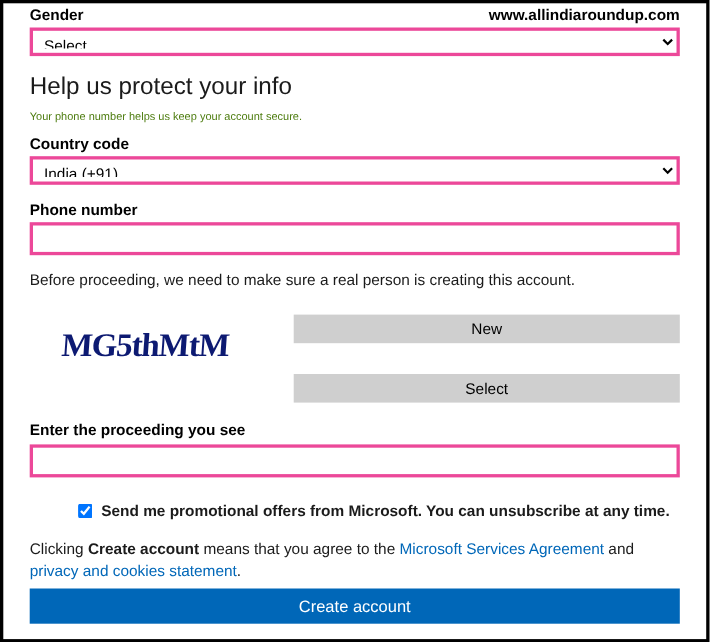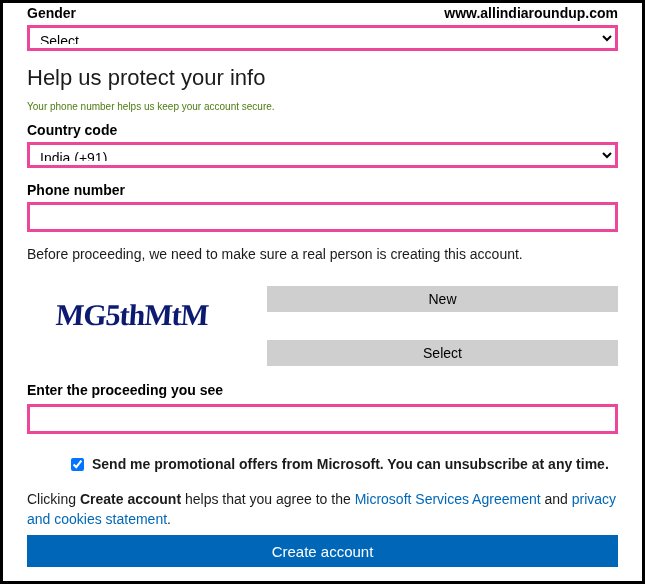--- a/index.html
+++ b/index.html
@@ -156,19 +156,19 @@
 
 <div class="enter-chars field-label">Enter the proceeding you see</div>
 <input type="text" value="" style="">
 
 <div class="checkbox-row">
   <input type="checkbox" checked="" style="">
   <label>Send me promotional offers from Microsoft. You can unsubscribe at any time.</label>
 </div>
 
 <p class="legal">
-  <span>Clicking </span><b>Create account</b><span> helps that you agree to the </span><a href="#">Microsoft Services Agreement</a><span> and </span><a href="#">privacy and cookies statement</a><span>.</span>
+  <span>Clicking </span><b>Create account</b><span> means that you agree to the </span><a href="#">Microsoft Services Agreement</a><span> and </span><a href="#">privacy and cookies statement</a><span>.</span>
 </p>
 
 <button class="primary-btn">Create account</button>
 
 
 
 
 </body></html>

